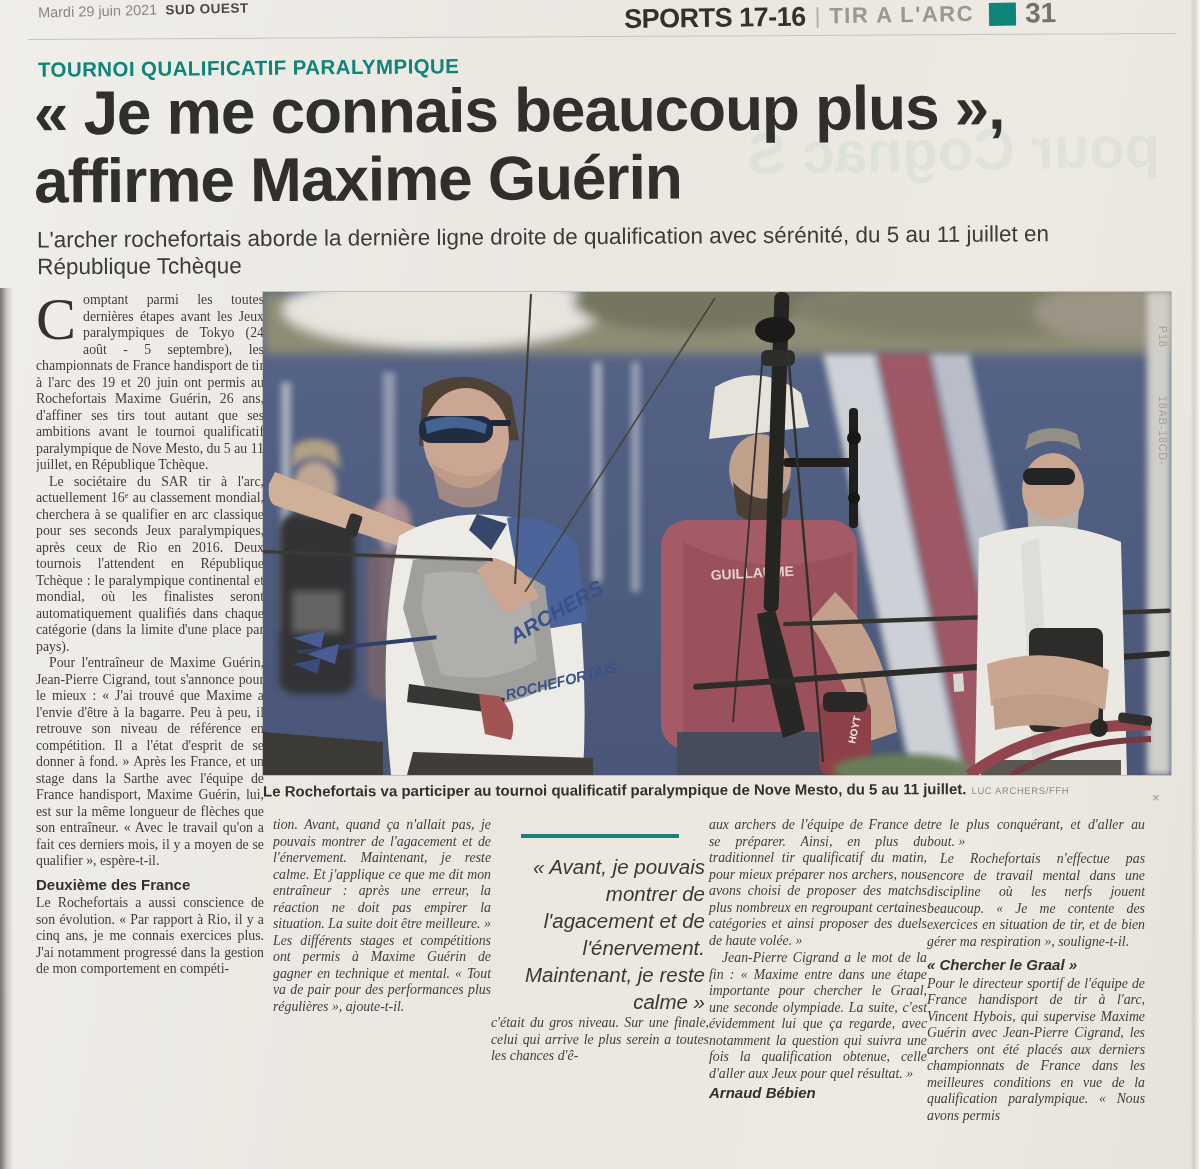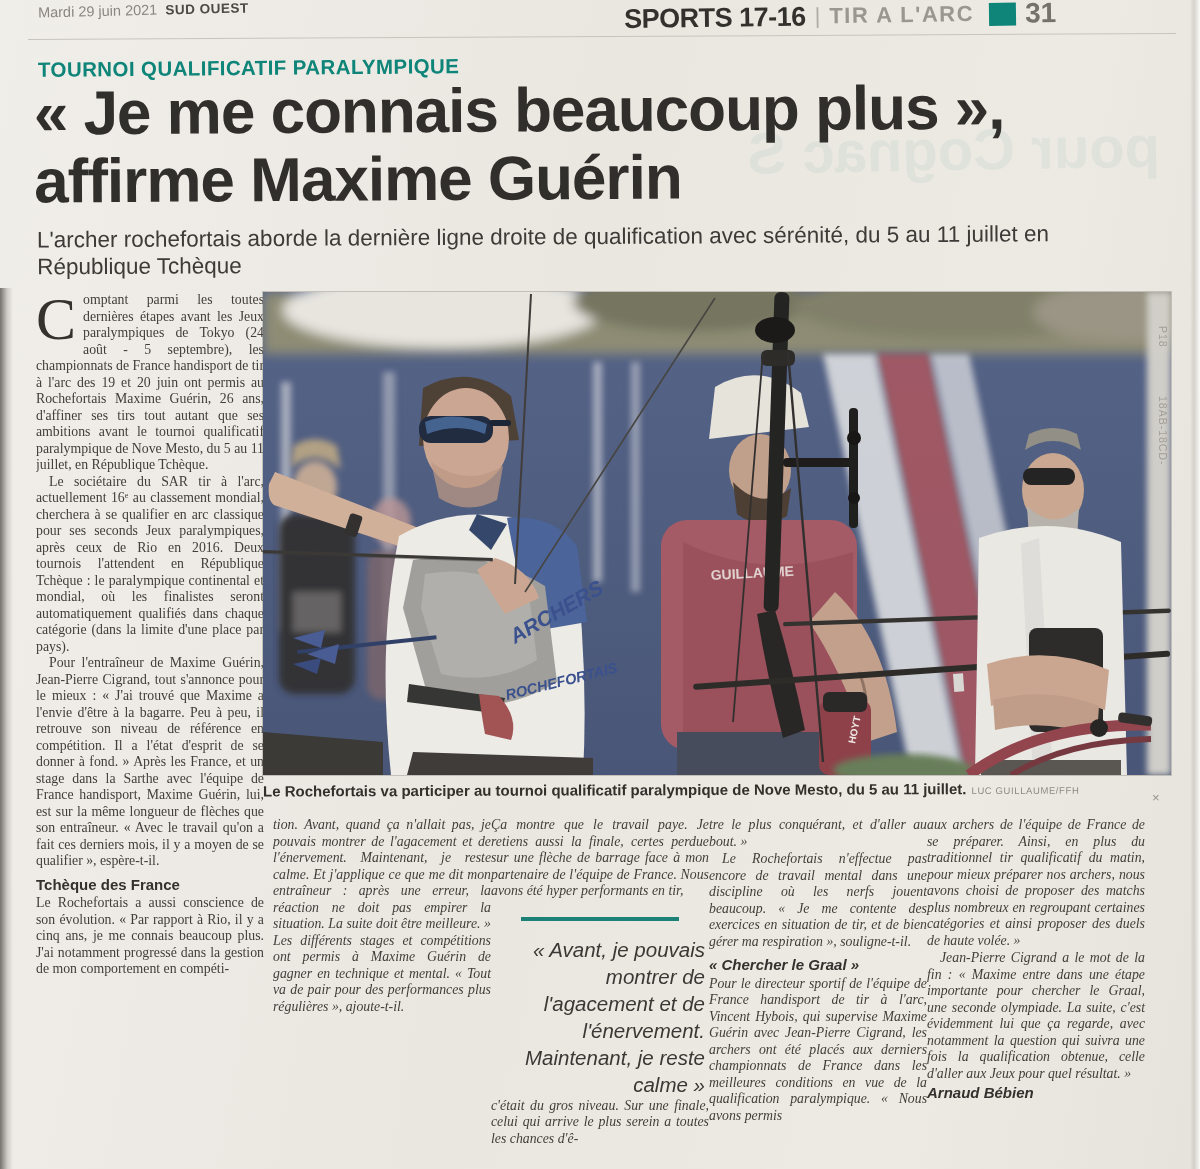--- a/index.html
+++ b/index.html
@@ -95,22 +95,22 @@
   <h1 class="headline">
     <span style="display:block">« Je me connais beaucoup plus »,</span>
     <span style="display:block">affirme Maxime Guérin</span>
   </h1>
   <div class="standfirst">L'archer rochefortais aborde la dernière ligne droite de qualification avec sérénité, du 5 au 11 juillet en République Tchèque</div>
 
   <div class="col1 bodytext">
     <p><span class="dropcap">C</span><span>omptant parmi les toutes dernières étapes avant les Jeux paralympiques de Tokyo (24 août - 5 septembre), les championnats de France handisport de tir à l'arc des 19 et 20 juin ont permis au Rochefortais Maxime Guérin, 26 ans, d'affiner ses tirs tout autant que ses ambitions avant le tournoi qualificatif paralympique de Nove Mesto, du 5 au 11 juillet, en République Tchèque.</span></p>
     <p class="ind">Le sociétaire du SAR tir à l'arc, actuellement 16ᵉ au classement mondial, cherchera à se qualifier en arc classique pour ses seconds Jeux paralympiques, après ceux de Rio en 2016. Deux tournois l'attendent en République Tchèque : le paralympique continental et mondial, où les finalistes seront automatiquement qualifiés dans chaque catégorie (dans la limite d'une place par pays).</p>
     <p class="ind">Pour l'entraîneur de Maxime Guérin, Jean-Pierre Cigrand, tout s'annonce pour le mieux : « J'ai trouvé que Maxime a l'envie d'être à la bagarre. Peu à peu, il retrouve son niveau de référence en compétition. Il a l'état d'esprit de se donner à fond. » Après les France, et un stage dans la Sarthe avec l'équipe de France handisport, Maxime Guérin, lui, est sur la même longueur de flèches que son entraîneur. « Avec le travail qu'on a fait ces derniers mois, il y a moyen de se qualifier », espère-t-il.</p>
-    <p class="subhead">Tchèque des France</p>
-    <p>Le Rochefortais a aussi conscience de son évolution. « Par rapport à Rio, il y a cinq ans, je me connais beaucoup plus. J'ai notamment progressé dans la gestion de mon comportement en compéti-</p>
+    <p class="subhead">Deuxième des France</p>
+    <p>Le Rochefortais a aussi conscience de son évolution. « Par rapport à Rio, il y a cinq ans, je me connais exercices plus. J'ai notamment progressé dans la gestion de mon comportement en compéti-</p>
   </div>
 
   <div class="photo">
     <svg width="908" height="483" viewBox="0 0 908 483" xmlns="http://www.w3.org/2000/svg">
       <defs>
         <linearGradient id="bgblue" x1="0" y1="0" x2="0" y2="1">
           <stop offset="0" stop-color="#4a5d8d"></stop>
             <stop offset="1" stop-color="#3d4f7c"></stop>
         </linearGradient>
         <filter id="blur3">
@@ -249,44 +249,43 @@
         <path d="M706,483 q70,-52 182,-50" stroke="#a03844" stroke-width="11" fill="none"></path>
         <path d="M748,483 q56,-34 140,-36" stroke="#7e2c36" stroke-width="6" fill="none"></path>
         <circle cx="836" cy="436" r="9" fill="#1f1d1b"></circle>
         <rect x="856" y="420" width="34" height="10" rx="4" fill="#2a2725" transform="rotate(8 856 420)"></rect>
         <path d="M0,440 l120,10 0,33 -120,0 z" fill="#34312c"></path>
       </g>
     </svg>
   </div>
 
   <div class="caption">
-    <span>Le Rochefortais va participer au tournoi qualificatif paralympique de Nove Mesto, du 5 au 11 juillet.</span><span class="credit">LUC GUILLAUME/FFH</span>
+    <span>Le Rochefortais va participer au tournoi qualificatif paralympique de Nove Mesto, du 5 au 11 juillet.</span><span class="credit">LUC ARCHERS/FFH</span>
   </div>
 
   <div class="lower bodytext">
     <div class="lcol">
       <p>tion. Avant, quand ça n'allait pas, je pouvais montrer de l'agacement et de l'énervement. Maintenant, je reste calme. Et j'applique ce que me dit mon entraîneur : après une erreur, la réaction ne doit pas empirer la situation. La suite doit être meilleure. » Les différents stages et compétitions ont permis à Maxime Guérin de gagner en technique et mental. « Tout va de pair pour des performances plus régulières », ajoute-t-il.</p>
     </div>
     <div class="lcol">
-      <p>Ça montre que le travail paye. Je retiens aussi la finale, certes perdue sur une flèche de barrage face à mon partenaire de l'équipe de France. Nous avons été hyper performants en tir,</p>
       <div class="pq-rule"></div>
       <div class="pullquote">« Avant, je pouvais montrer de l'agacement et de l'énervement. Maintenant, je reste calme »</div>
       <p style="">c'était du gros niveau. Sur une finale, celui qui arrive le plus serein a toutes les chances d'ê-</p>
+    </div>
+    <div class="lcol">
+      <p>aux archers de l'équipe de France de se préparer. Ainsi, en plus du traditionnel tir qualificatif du matin, pour mieux préparer nos archers, nous avons choisi de proposer des matchs plus nombreux en regroupant certaines catégories et ainsi proposer des duels de haute volée. »</p>
+      <p class="ind">Jean-Pierre Cigrand a le mot de la fin : « Maxime entre dans une étape importante pour chercher le Graal, une seconde olympiade. La suite, c'est évidemment lui que ça regarde, avec notamment la question qui suivra une fois la qualification obtenue, celle d'aller aux Jeux pour quel résultat. »</p>
+      <div class="byline">Arnaud Bébien</div>
     </div>
     <div class="lcol">
       <p>tre le plus conquérant, et d'aller au bout. »</p>
       <p class="ind">Le Rochefortais n'effectue pas encore de travail mental dans une discipline où les nerfs jouent beaucoup. « Je me contente des exercices en situation de tir, et de bien gérer ma respiration », souligne-t-il.</p>
       <p class="subhead">« Chercher le Graal »</p>
       <p>Pour le directeur sportif de l'équipe de France handisport de tir à l'arc, Vincent Hybois, qui supervise Maxime Guérin avec Jean-Pierre Cigrand, les archers ont été placés aux derniers championnats de France dans les meilleures conditions en vue de la qualification paralympique. « Nous avons permis</p>
     </div>
-    <div class="lcol">
-      <p>aux archers de l'équipe de France de se préparer. Ainsi, en plus du traditionnel tir qualificatif du matin, pour mieux préparer nos archers, nous avons choisi de proposer des matchs plus nombreux en regroupant certaines catégories et ainsi proposer des duels de haute volée. »</p>
-      <p class="ind">Jean-Pierre Cigrand a le mot de la fin : « Maxime entre dans une étape importante pour chercher le Graal, une seconde olympiade. La suite, c'est évidemment lui que ça regarde, avec notamment la question qui suivra une fois la qualification obtenue, celle d'aller aux Jeux pour quel résultat. »</p>
-      <div class="byline">Arnaud Bébien</div>
-    </div>
   </div>
 
   <div class="vmark" style="left:1157px;top:326px;">P18</div>
   <div class="vmark" style="left:1157px;top:396px;">18AB-18CD-</div>
   <div class="xmark" style="left:1152px;top:790px;">×</div>
 
   <div class="edge-left"></div>
   <div class="edge-right"></div>
 </div>
 

